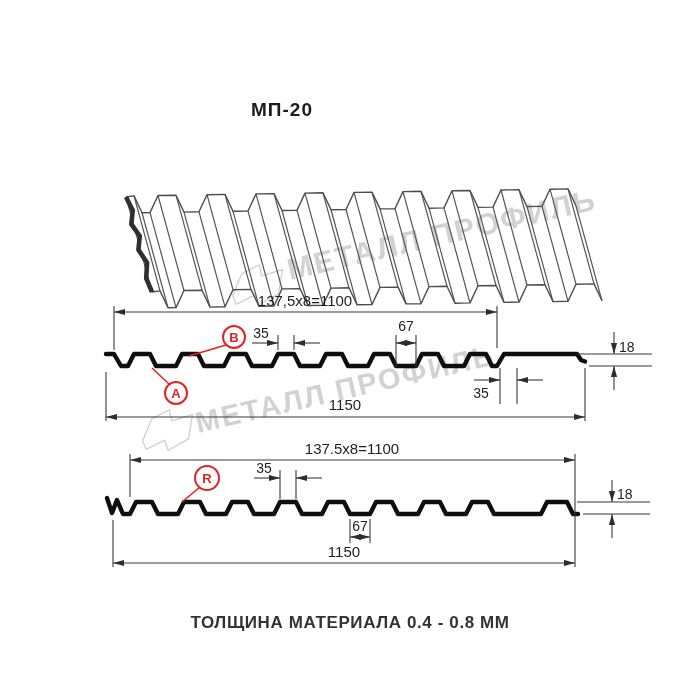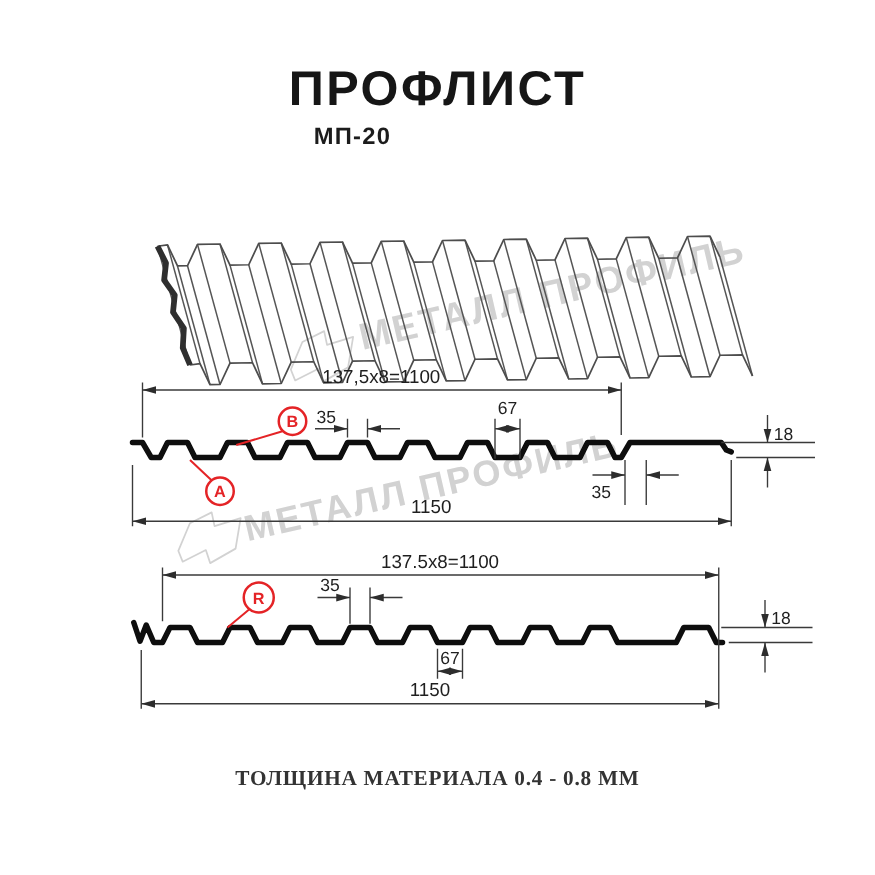--- a/index.html
+++ b/index.html
@@ -4,21 +4,21 @@
 <style>
   html,body{margin:0;padding:0;background:#ffffff;}
   .page{position:relative;width:700px;height:700px;background:#ffffff;overflow:hidden;
         font-family:"Liberation Sans",sans-serif;}
   .layer{position:absolute;left:0;top:0;}
   .title{position:absolute;left:0;top:50px;width:700px;text-align:center;
          font-size:39px;font-weight:bold;letter-spacing:2px;color:#161616;z-index:3;}
   .subtitle{position:absolute;left:0;top:99px;width:564px;text-align:center;
          font-size:19px;font-weight:bold;letter-spacing:1px;color:#1c1c1c;z-index:3;}
   .footnote{position:absolute;left:0;top:613px;width:700px;text-align:center;
-         font-size:17px;font-weight:bold;letter-spacing:.6px;color:#333333;z-index:3;font-family:Liberation Serif, serif;}
+         font-size:17px;font-weight:bold;letter-spacing:.6px;color:#333333;z-index:3;}
   svg text{font-family:"Liberation Sans",sans-serif;fill:#1f1f1f;}
   .dimtxt{font-size:15px;}
   .smalltxt{font-size:14px;}
   .ext{stroke:#3a3a3a;stroke-width:1.1;fill:none;}
   .dl{stroke:#3a3a3a;stroke-width:1.1;fill:none;}
   .arrEnd{marker-end:url(#ah);}
   .arrBoth{marker-start:url(#ahr);marker-end:url(#ah);}
   .prof{stroke:#0e0e0e;stroke-width:4.4;fill:none;stroke-linejoin:round;stroke-linecap:round;}
   .wire{stroke:#4d4d4d;stroke-width:1.4;fill:none;stroke-linejoin:round;}
   .wirethin{stroke:#555555;stroke-width:1.2;fill:none;}
@@ -38,21 +38,20 @@
     <g transform="translate(228,262) scale(0.58)">
       <path class="wmlogo" d="M8,58 L24,20 L54,5 L58,24 L94,13 L87,55 L52,75 L46,57 L14,73 Z"></path>
     </g>
     <text class="wmtxt" font-size="30" transform="translate(290,280) rotate(-13)">МЕТАЛЛ ПРОФИЛЬ</text>
     <g transform="translate(138,407) scale(0.58)">
       <path class="wmlogo" d="M8,58 L24,20 L54,5 L58,24 L94,13 L87,55 L52,75 L46,57 L14,73 Z"></path>
     </g>
     <text class="wmtxt" font-size="29" transform="translate(198,433) rotate(-13)">МЕТАЛЛ ПРОФИЛЬ</text>
   </svg>
 
-  <div class="title">ПРОФЛИСТ</div>
   <div class="subtitle">МП-20</div>
 
   <svg class="layer" width="700" height="700" viewBox="0 0 700 700" style="z-index:2">
     <defs>
       <marker id="ah" orient="auto" markerUnits="userSpaceOnUse" markerWidth="12" markerHeight="8" refX="11" refY="3.5">
           <path d="M0,0.4 L11,3.5 L0,6.6 Z" fill="#2d2d2d"></path>
         </marker>
       <marker id="ahr" orient="auto-start-reverse" markerUnits="userSpaceOnUse" markerWidth="12" markerHeight="8" refX="11" refY="3.5">
           <path d="M0,0.4 L11,3.5 L0,6.6 Z" fill="#2d2d2d"></path>
         </marker>

